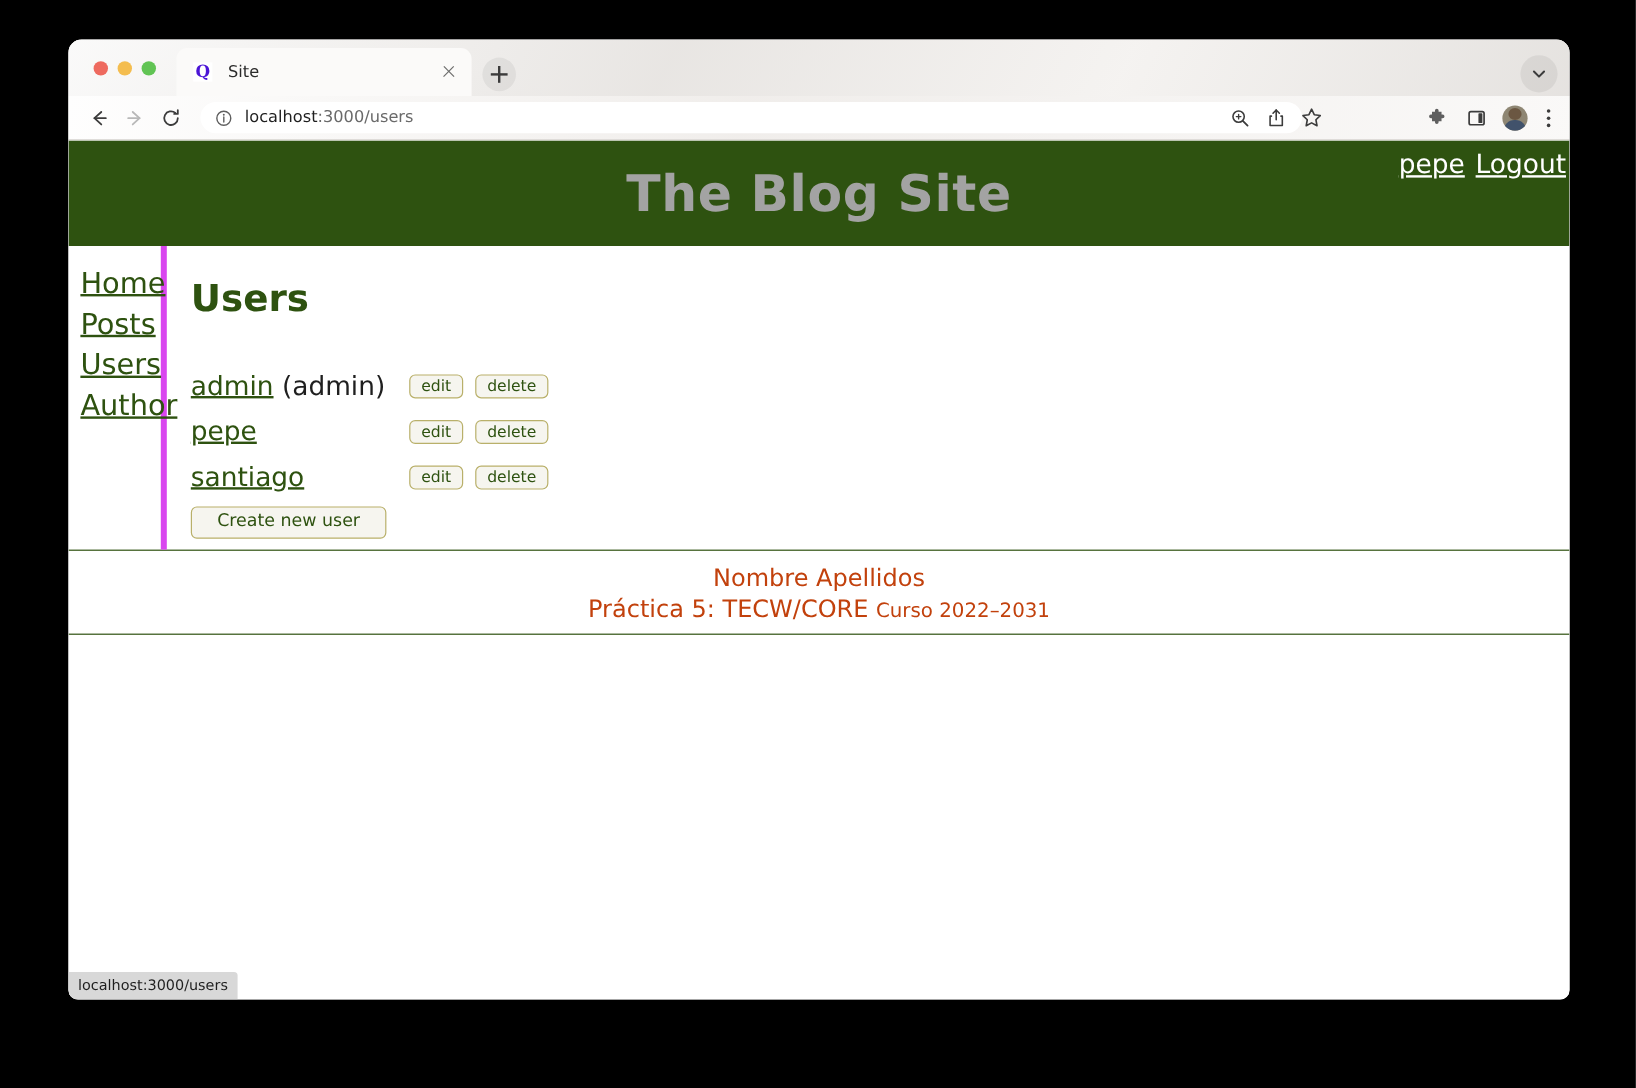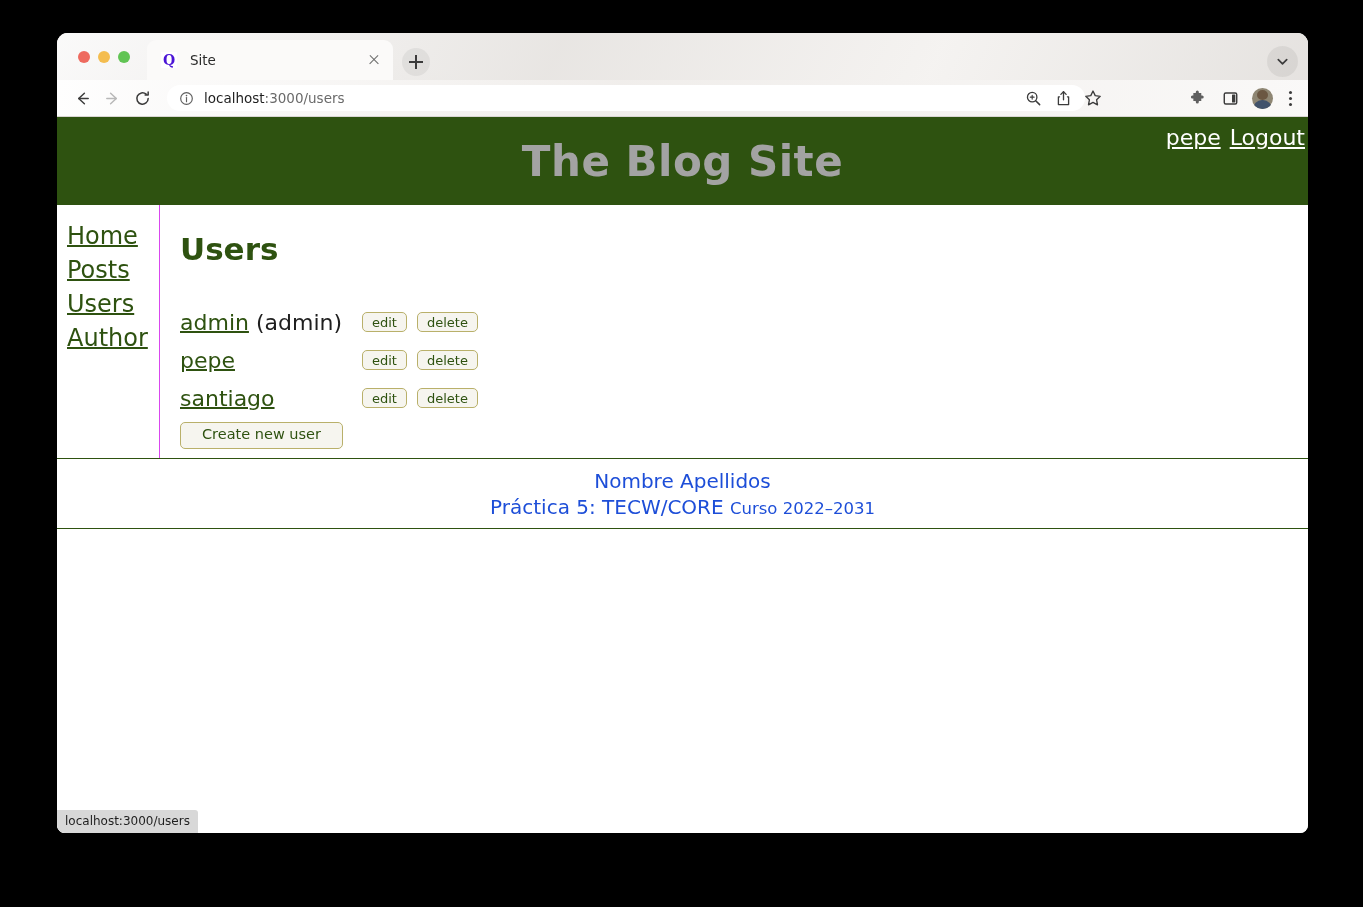--- a/index.html
+++ b/index.html
@@ -250,23 +250,23 @@
     text-underline-offset: 2px;
   }
 
   .body-area {
     display: flex;
     align-items: stretch;
     min-height: 253px;
   }
 
   .sidebar {
-    width: 103px;
+    width: 82px;
     padding: 14px 0 0 10px;
-    border-right: 1px solid #d946ef;
+    border-right: 5px solid #d946ef;
     flex: 0 0 auto;
   }
   .sidebar a {
     display: block;
     font-size: 24px;
     color: #2e5210;
     text-decoration: underline;
     text-underline-offset: 1px;
     line-height: 1.42;
     white-space: nowrap;
@@ -321,21 +321,21 @@
   }
 
   .footer-rule {
     border: none;
     border-top: 1px solid #2e5210;
     margin: 0;
   }
   .site-footer {
     text-align: center;
     padding: 10px 16px 9px;
-    color: #1d4ed8;
+    color: #c2410c;
   }
   .footer-line1 { font-size: 20px; }
   .footer-line2 { font-size: 20px; margin-top: 2px; }
   .footer-small { font-size: 16.5px; }
 
   
   .status-bubble {
     position: absolute;
     left: 0;
     bottom: 0;

